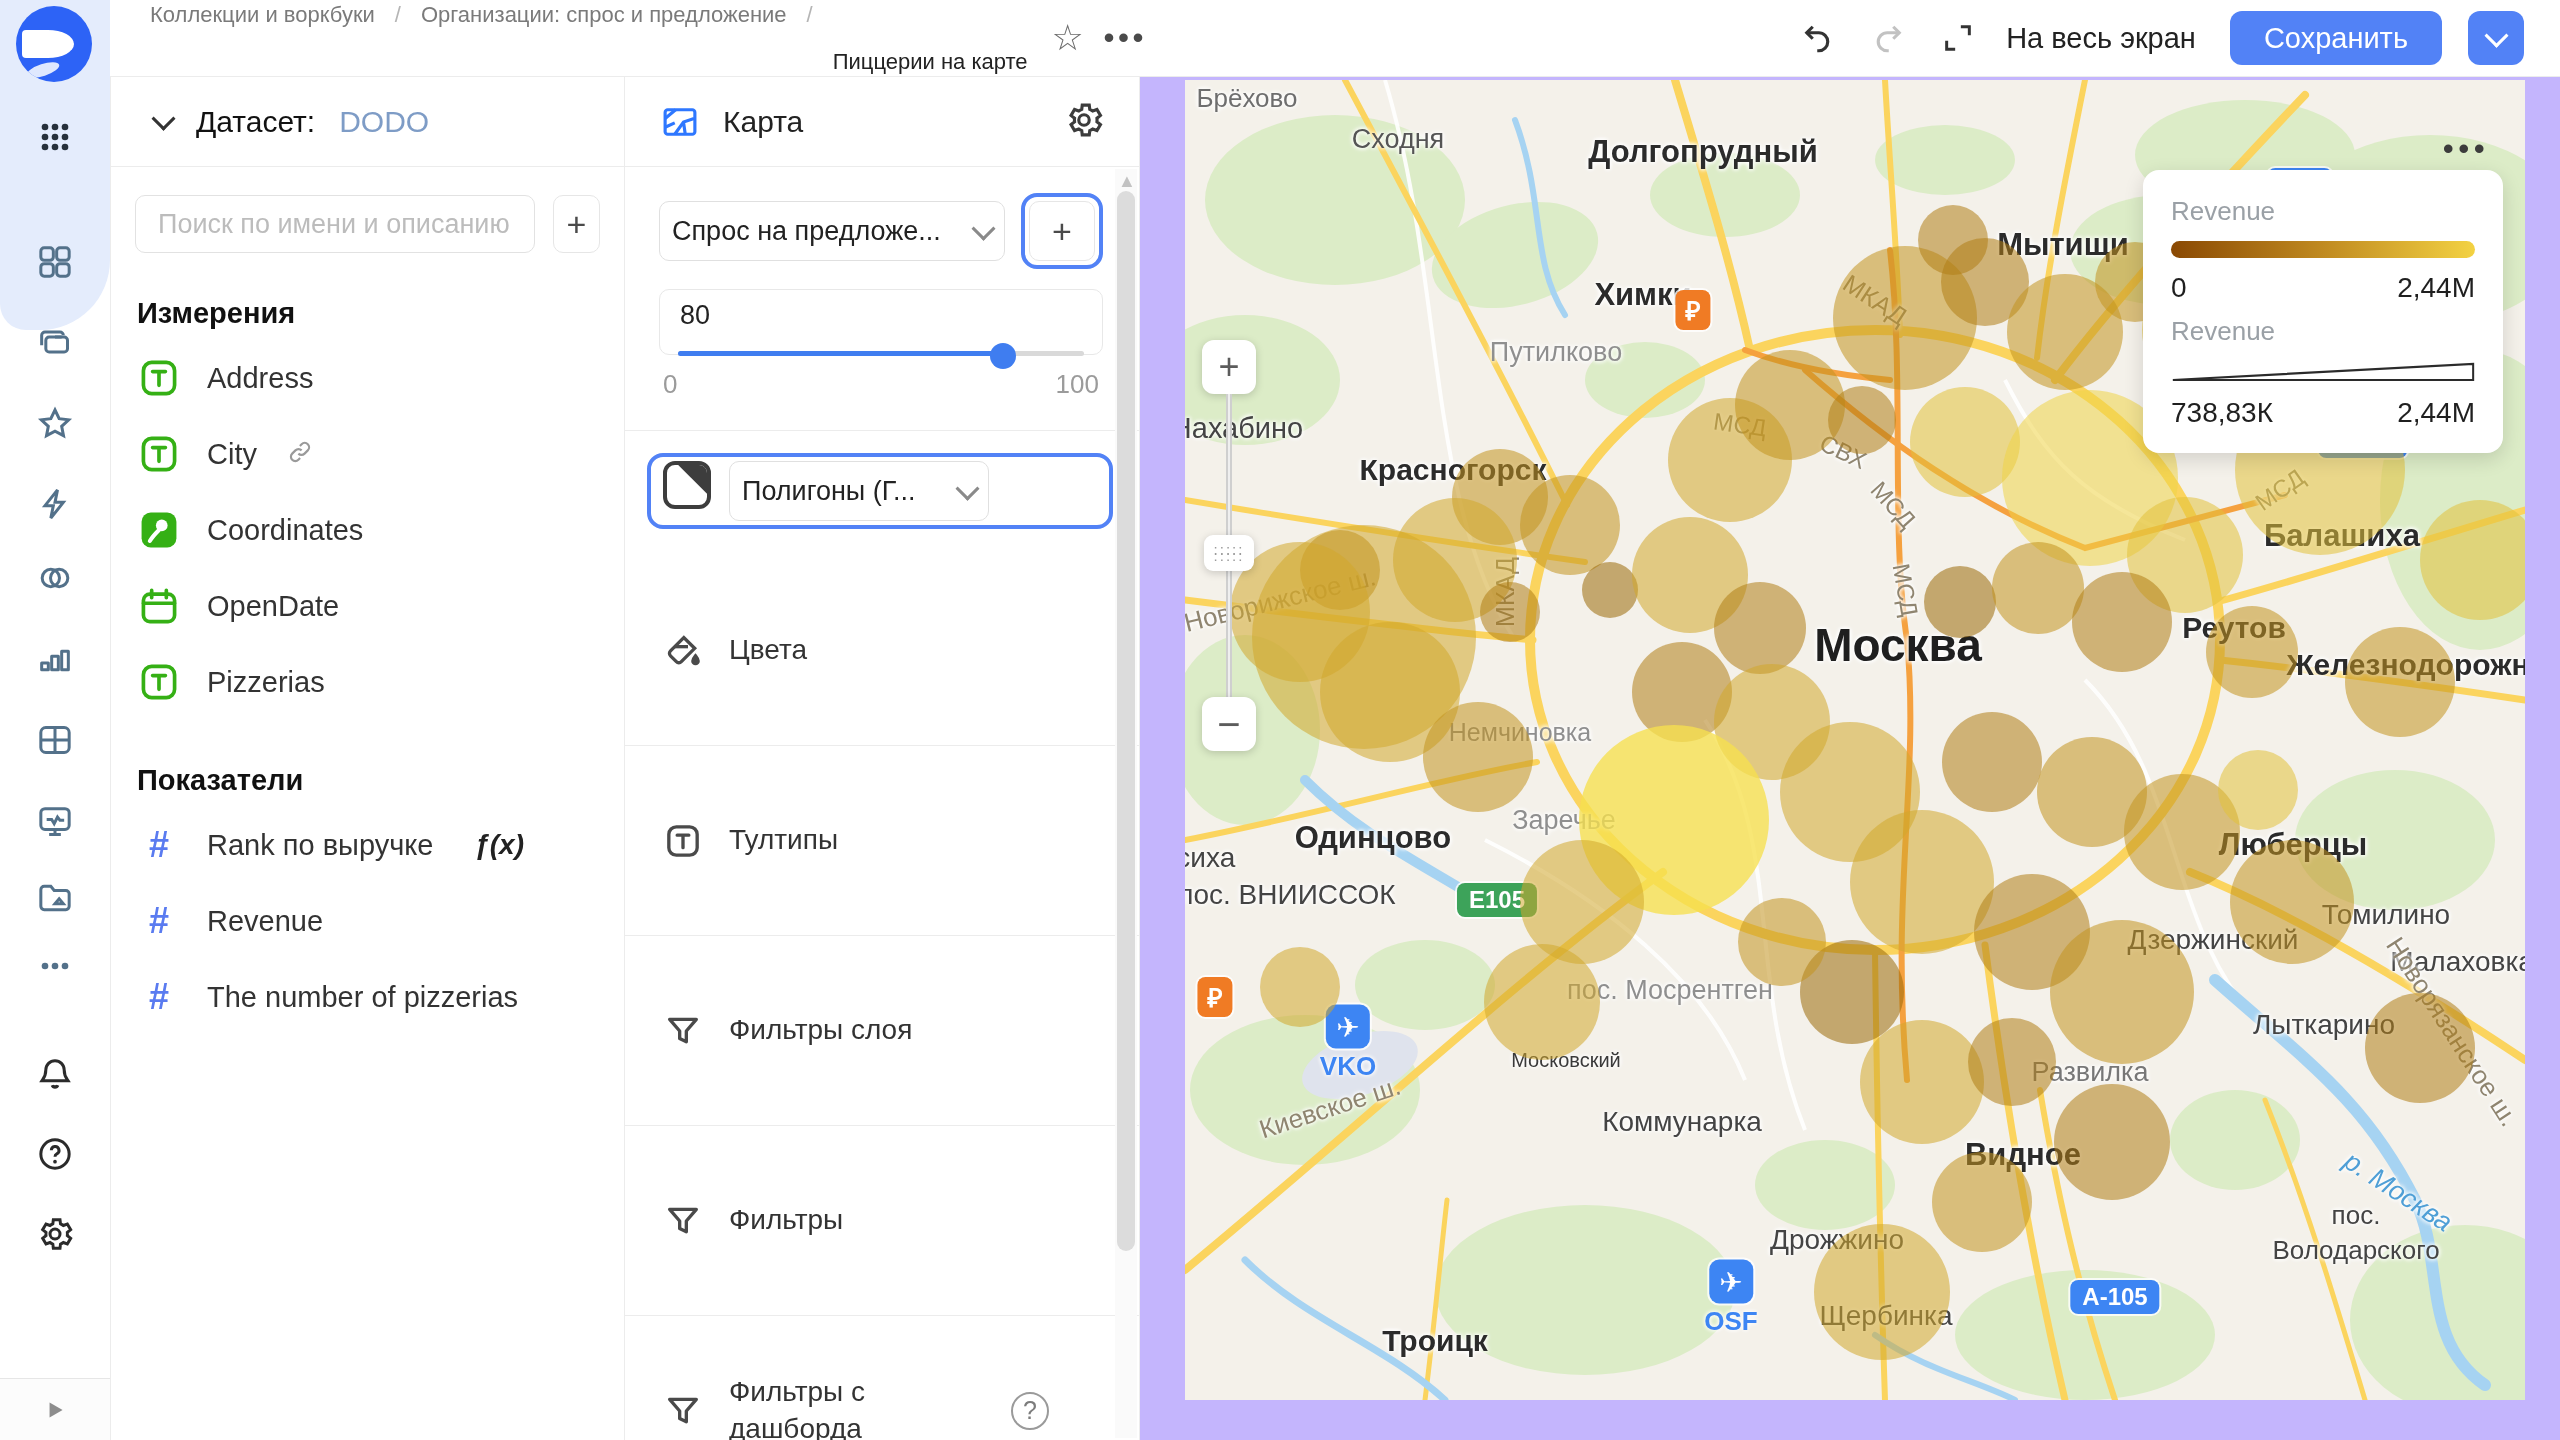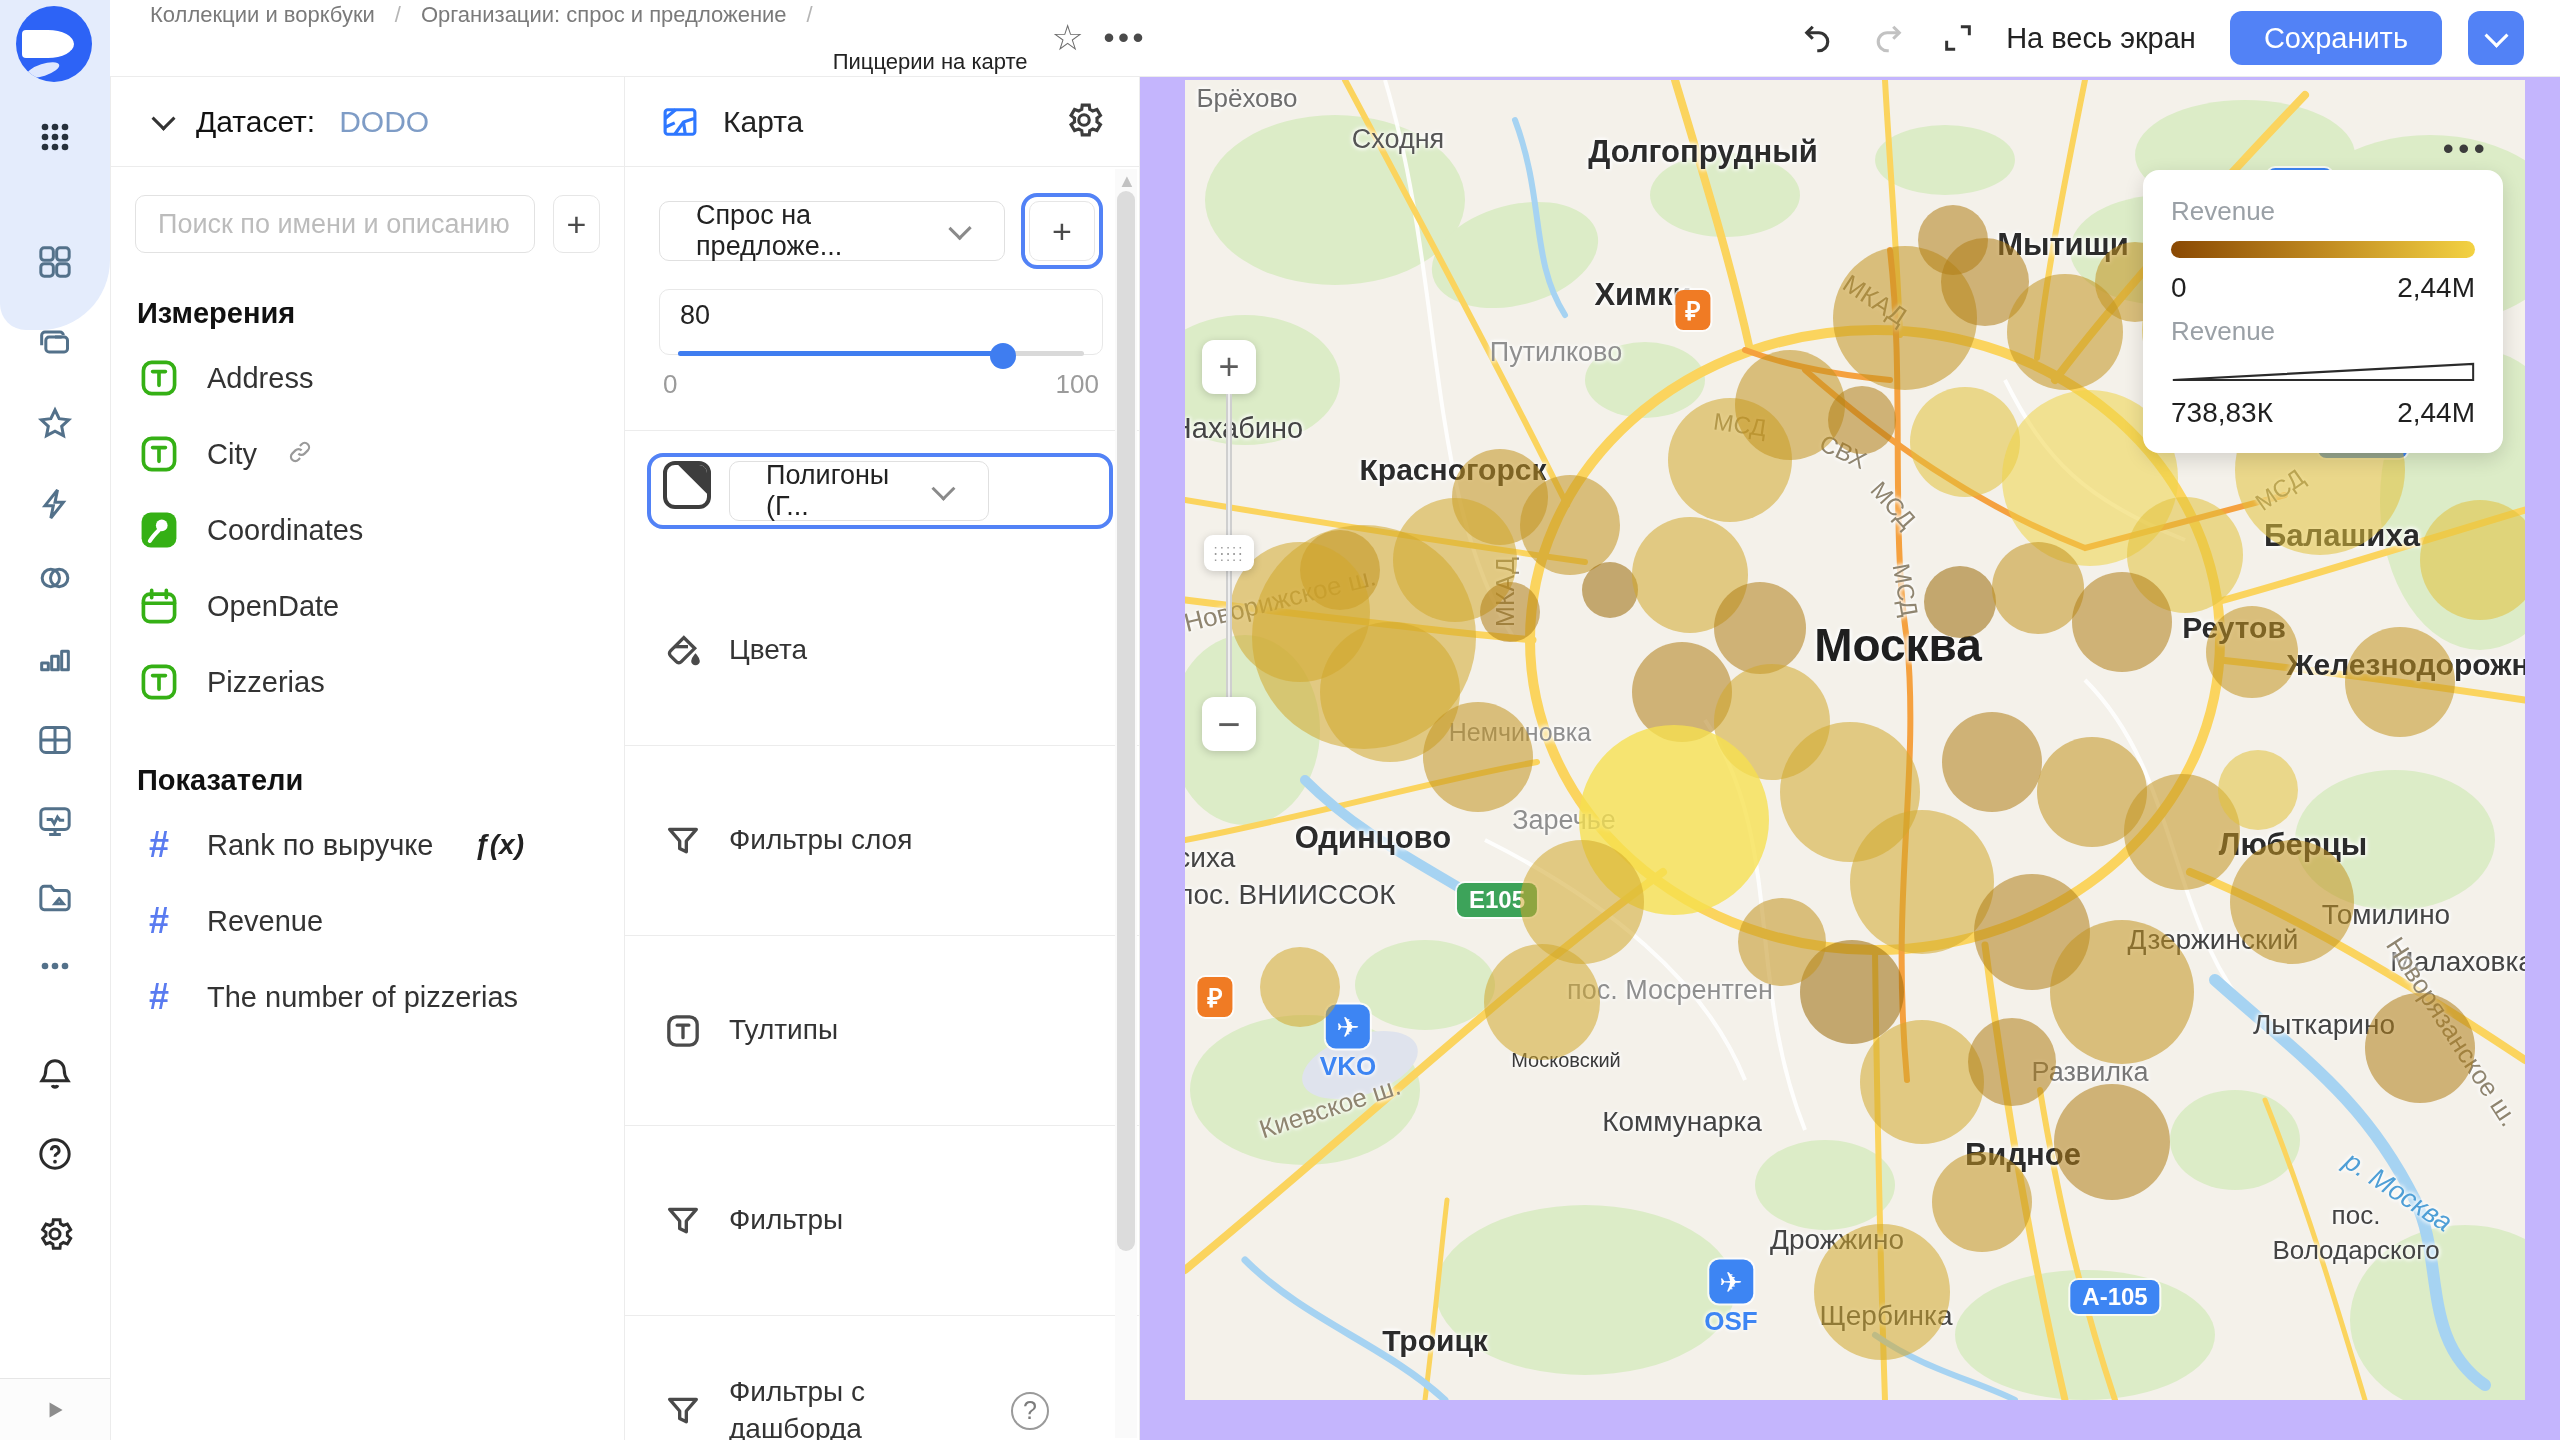--- a/index.html
+++ b/index.html
@@ -52,21 +52,21 @@
   .link-ic { color:#9a9a9a; margin-left:4px; }
   .fx { position:absolute; right:100px; font-size:28px; color:#222; font-style:italic; font-weight:bold; }
 
   
   #chart-panel { position:absolute; left:625px; top:77px; width:515px; height:1363px; background:#fff; border-right:1px solid #ececec; }
   #cp-header { height:90px; border-bottom:1px solid #ececec; display:flex; align-items:center; padding:0 34px; gap:22px; }
   #cp-header .t { font-size:30px; color:#222; }
   #cp-header .sp { flex:1; }
   #cp-gear { color:#3c3c3c; cursor:pointer; }
   #layer-row { display:flex; gap:16px; padding:26px 36px 0 34px; align-items:center; }
-  .dd { height:60px; border:1px solid #e0e0e0; border-radius:10px; display:flex; align-items:center; padding:0 36px; font-size:27px; color:#222; background:#fff; cursor:pointer; }
+  .dd { height:60px; border:1px solid #e0e0e0; border-radius:10px; display:flex; align-items:center; padding:0 12px; font-size:27px; color:#222; background:#fff; cursor:pointer; }
   #layer-dd { flex:1; justify-content:space-between; }
   .focus-ring { border:4px solid #5282f6; border-radius:16px; padding:4px; }
   #opacity-box { margin:20px 36px 0 34px; border:1px solid #e8e8e8; border-radius:10px; height:66px; position:relative; }
   #opacity-val { position:absolute; left:20px; top:10px; font-size:27px; color:#222; }
   #op-track { position:absolute; left:18px; right:18px; bottom:-2px; height:5px; background:#d9d9d9; border-radius:3px; }
   #op-fill { position:absolute; left:0; top:0; height:5px; width:80%; background:#3f7df0; border-radius:3px; }
   #op-handle { position:absolute; left:80%; top:50%; width:26px; height:26px; background:#3f7df0; border-radius:50%; transform:translate(-13px,-11px); cursor:pointer; }
   #op-labels { display:flex; justify-content:space-between; margin:14px 40px 0 38px; font-size:26px; color:#9b9b9b; }
   .hr { border-top:1px solid #ececec; }
   #geo-row { margin:22px 26px 0 22px; display:flex; gap:18px; }
@@ -385,31 +385,31 @@
   <div id="cp-sections" style="margin-top:26px">
       <div class="cp-section">
         <span class="ic"><svg viewBox="0 0 24 24" fill="none" stroke="currentColor" stroke-width="2">
             <path d="M4.5 12.5l8-8 6.5 6.5-8 8a2.1 2.1 0 0 1-3 0l-3.5-3.5a2.1 2.1 0 0 1 0-3z"></path>
             <path d="M7 10l8 0"></path>
             <path d="M19.5 15.5s1.6 2 1.6 3.1a1.6 1.6 0 0 1-3.2 0c0-1.1 1.6-3.1 1.6-3.1z" fill="currentColor"></path>
           </svg></span>
         <span class="lab">Цвета</span>
       </div>
       <div class="cp-section">
-        <span class="ic"><svg viewBox="0 0 24 24" fill="none" stroke="currentColor" stroke-width="2" stroke-linejoin="round">
-            <path d="M4 5h16l-6 7v6.5l-4-2V12z"></path>
-          </svg></span>
-        <span class="lab">Фильтры слоя</span>
-      </div>
-      <div class="cp-section">
         <span class="ic"><svg viewBox="0 0 24 24" fill="none" stroke="currentColor" stroke-width="2">
             <rect x="3.5" y="3.5" width="17" height="17" rx="4.5"></rect>
             <path d="M8.5 8.5h7M12 8.5V16" stroke-linecap="round"></path>
           </svg></span>
         <span class="lab">Тултипы</span>
+      </div>
+      <div class="cp-section">
+        <span class="ic"><svg viewBox="0 0 24 24" fill="none" stroke="currentColor" stroke-width="2" stroke-linejoin="round">
+            <path d="M4 5h16l-6 7v6.5l-4-2V12z"></path>
+          </svg></span>
+        <span class="lab">Фильтры слоя</span>
       </div>
       <div class="cp-section">
         <span class="ic"><svg viewBox="0 0 24 24" fill="none" stroke="currentColor" stroke-width="2" stroke-linejoin="round">
             <path d="M4 5h16l-6 7v6.5l-4-2V12z"></path>
           </svg></span>
         <span class="lab">Фильтры</span>
       </div>
       <div class="cp-section">
         <span class="ic"><svg viewBox="0 0 24 24" fill="none" stroke="currentColor" stroke-width="2" stroke-linejoin="round">
             <path d="M4 5h16l-6 7v6.5l-4-2V12z"></path>

